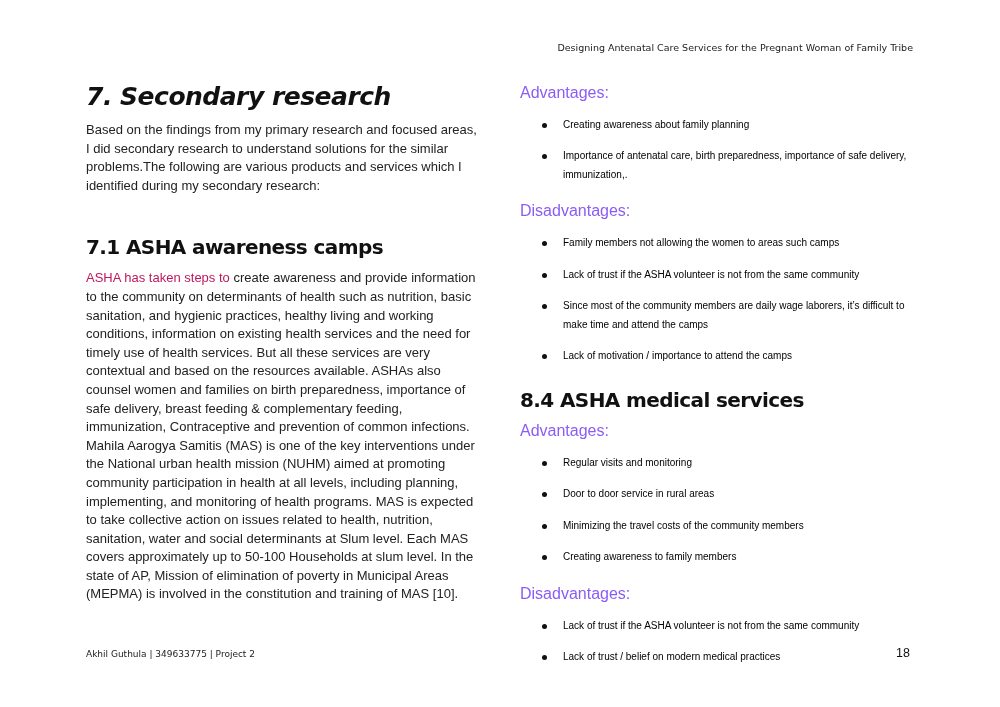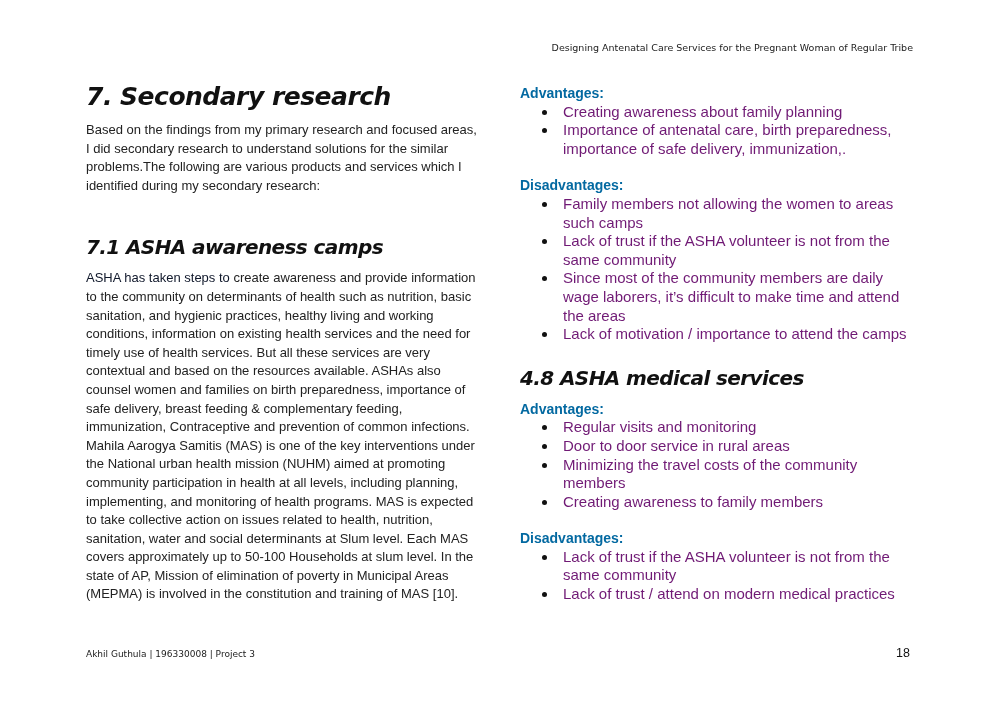--- a/index.html
+++ b/index.html
@@ -1,72 +1,72 @@
 <!DOCTYPE html>
 <html><head>
   <meta charset="utf-8">
   <style>
     html, body { margin: 0; padding: 0; background: #ffffff; }
     body { width: 1000px; height: 707px; position: relative; overflow: hidden; font-family: "Liberation Sans", sans-serif; color: #1a1a1a; }
     .header-title { position: absolute; top: 42px; right: 87px; font-size: 9.5px; color: #222; font-family: "DejaVu Sans", sans-serif; letter-spacing: 0; }
     .col-left { position: absolute; left: 86px; top: 82px; width: 392px; }
     .col-right { position: absolute; left: 520px; top: 84px; width: 400px; }
     h1.section { font-family: "DejaVu Sans", sans-serif; font-style: italic; font-weight: bold; font-size: 25px; margin: 0 0 10px 0; letter-spacing: -0.5px; color: #111; }
-    h2.subsection { font-family: "DejaVu Sans", sans-serif; font-style: italic; font-weight: bold; font-size: 20px; margin: 0 0 10px 0; letter-spacing: -0.6px; color: #111; }
+    h2.subsection { font-family: "DejaVu Sans", sans-serif; font-weight: bold; font-size: 20px; margin: 0 0 10px 0; letter-spacing: -0.6px; color: #111; }
     p.body { font-size: 13px; line-height: 18.6px; margin: 0; color: #222; }
     .intro { margin-top: 0; }
     .spacer-lg { height: 40px; }
-    .lead-dark { color: #0f172a; }
-    .label { font-weight: bold; font-size: 14px; line-height: 18.6px; color: #0369a1; }
+    .lead-dark { color: #be185d; }
+    .label { font-weight: normal; font-size: 16px; line-height: 18.6px; color: #8b5cf6; }
     ul.bullets { list-style: none; margin: 0; padding: 0; }
-    ul.bullets li { position: relative; padding-left: 43px; font-size: 15px; line-height: 18.6px; color: #701a75; }
+    ul.bullets li { position: relative; padding-left: 43px; font-size: 10px; line-height: 18.6px; color: #000000; margin-top: 13px; }
     ul.bullets li .dot { position: absolute; left: 22px; top: 7px; width: 5px; height: 5px; border-radius: 50%; background: #111; }
     .gap { height: 18px; }
     .gap-sec { height: 22px; }
     .footer-left { position: absolute; left: 86px; top: 649px; font-size: 9px; color: #222; font-family: "DejaVu Sans", sans-serif; }
     .footer-right { position: absolute; right: 90px; top: 646px; font-size: 12.5px; color: #111; margin-left: 44px; }
   </style>
 </head>
 <body>
 
-<div class="header-title">Designing Antenatal Care Services for the Pregnant Woman of Regular Tribe</div>
+<div class="header-title">Designing Antenatal Care Services for the Pregnant Woman of Family Tribe</div>
 
 <div class="col-left">
   <h1 class="section">7. Secondary research</h1>
   <p class="body intro">Based on the findings from my primary research and focused areas, I did secondary research to understand solutions for the similar problems.The following are various products and services which I identified during my secondary research:</p>
   <div class="spacer-lg"></div>
   <h2 class="subsection">7.1 ASHA awareness camps</h2>
   <p class="body"><span class="lead-dark">ASHA has taken steps to</span><span> create awareness and provide information to the community on determinants of health such as nutrition, basic sanitation, and hygienic practices, healthy living and working conditions, information on existing health services and the need for timely use of health services. But all these services are very contextual and based on the resources available. ASHAs also counsel women and families on birth preparedness, importance of safe delivery, breast feeding &amp; complementary feeding, immunization, Contraceptive and prevention of common infections. Mahila Aarogya Samitis (MAS) is one of the key interventions under the National urban health mission (NUHM) aimed at promoting community participation in health at all levels, including planning, implementing, and monitoring of health programs. MAS is expected to take collective action on issues related to health, nutrition, sanitation, water and social determinants at Slum level. Each MAS covers approximately up to 50-100 Households at slum level. In the state of AP, Mission of elimination of poverty in Municipal Areas (MEPMA) is involved in the constitution and training of MAS [10].</span></p>
 </div>
 
 <div class="col-right">
   <div class="label">Advantages:</div>
   <ul class="bullets">
     <li><span class="dot"></span><span>Creating awareness about family planning</span></li>
     <li><span class="dot"></span><span>Importance of antenatal care, birth preparedness, importance of safe delivery, immunization,.</span></li>
   </ul>
   <div class="gap"></div>
   <div class="label">Disadvantages:</div>
   <ul class="bullets">
     <li><span class="dot"></span><span>Family members not allowing the women to areas such camps</span></li>
     <li><span class="dot"></span><span>Lack of trust if the ASHA volunteer is not from the same community</span></li>
-    <li><span class="dot"></span><span>Since most of the community members are daily wage laborers, it’s difficult to make time and attend the areas</span></li>
+    <li><span class="dot"></span><span>Since most of the community members are daily wage laborers, it’s difficult to make time and attend the camps</span></li>
     <li><span class="dot"></span><span>Lack of motivation / importance to attend the camps</span></li>
   </ul>
   <div class="gap-sec"></div>
-  <h2 class="subsection">4.8 ASHA medical services</h2>
+  <h2 class="subsection">8.4 ASHA medical services</h2>
   <div class="label">Advantages:</div>
   <ul class="bullets">
     <li><span class="dot"></span><span>Regular visits and monitoring</span></li>
     <li><span class="dot"></span><span>Door to door service in rural areas</span></li>
     <li><span class="dot"></span><span>Minimizing the travel costs of the community members</span></li>
     <li><span class="dot"></span><span>Creating awareness to family members</span></li>
   </ul>
   <div class="gap"></div>
   <div class="label">Disadvantages:</div>
   <ul class="bullets">
     <li><span class="dot"></span><span>Lack of trust if the ASHA volunteer is not from the same community</span></li>
-    <li><span class="dot"></span><span>Lack of trust / attend on modern medical practices</span></li>
+    <li><span class="dot"></span><span>Lack of trust / belief on modern medical practices</span></li>
   </ul>
 </div>
 
-<div class="footer-left">Akhil Guthula | 196330008 | Project 3</div>
+<div class="footer-left">Akhil Guthula | 349633775 | Project 2</div>
 <div class="footer-right">18</div>
 
 </body></html>

